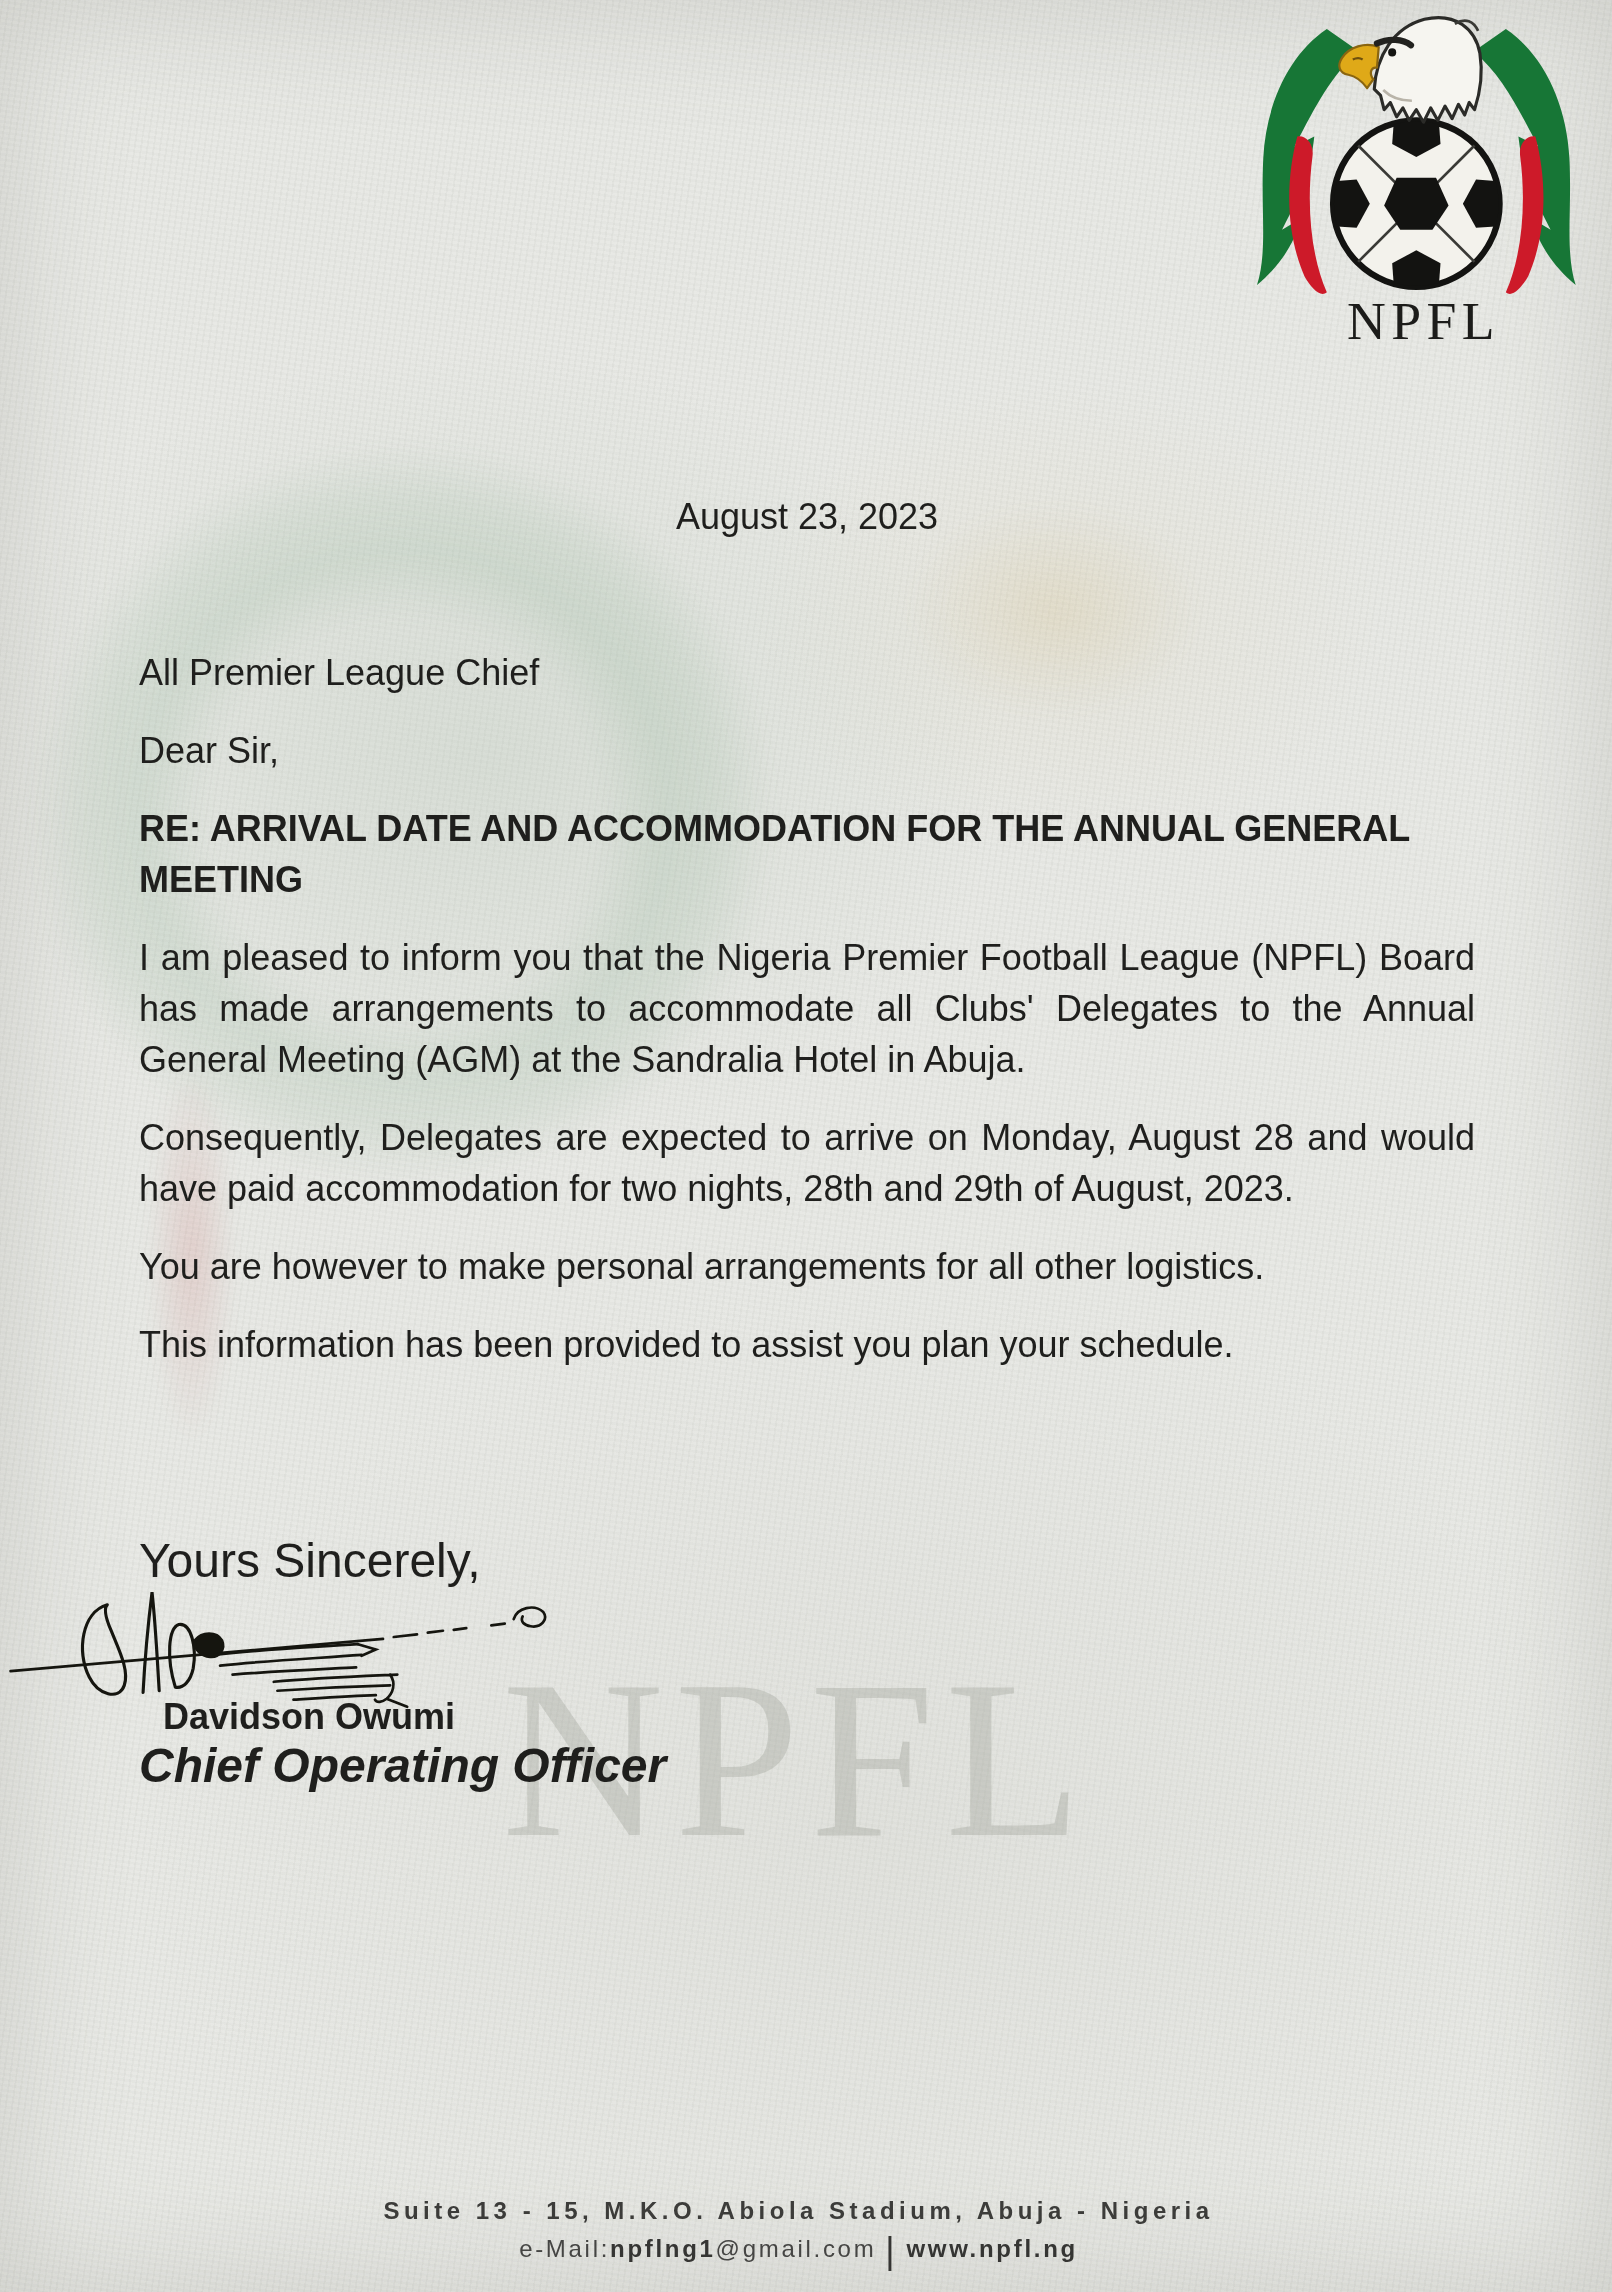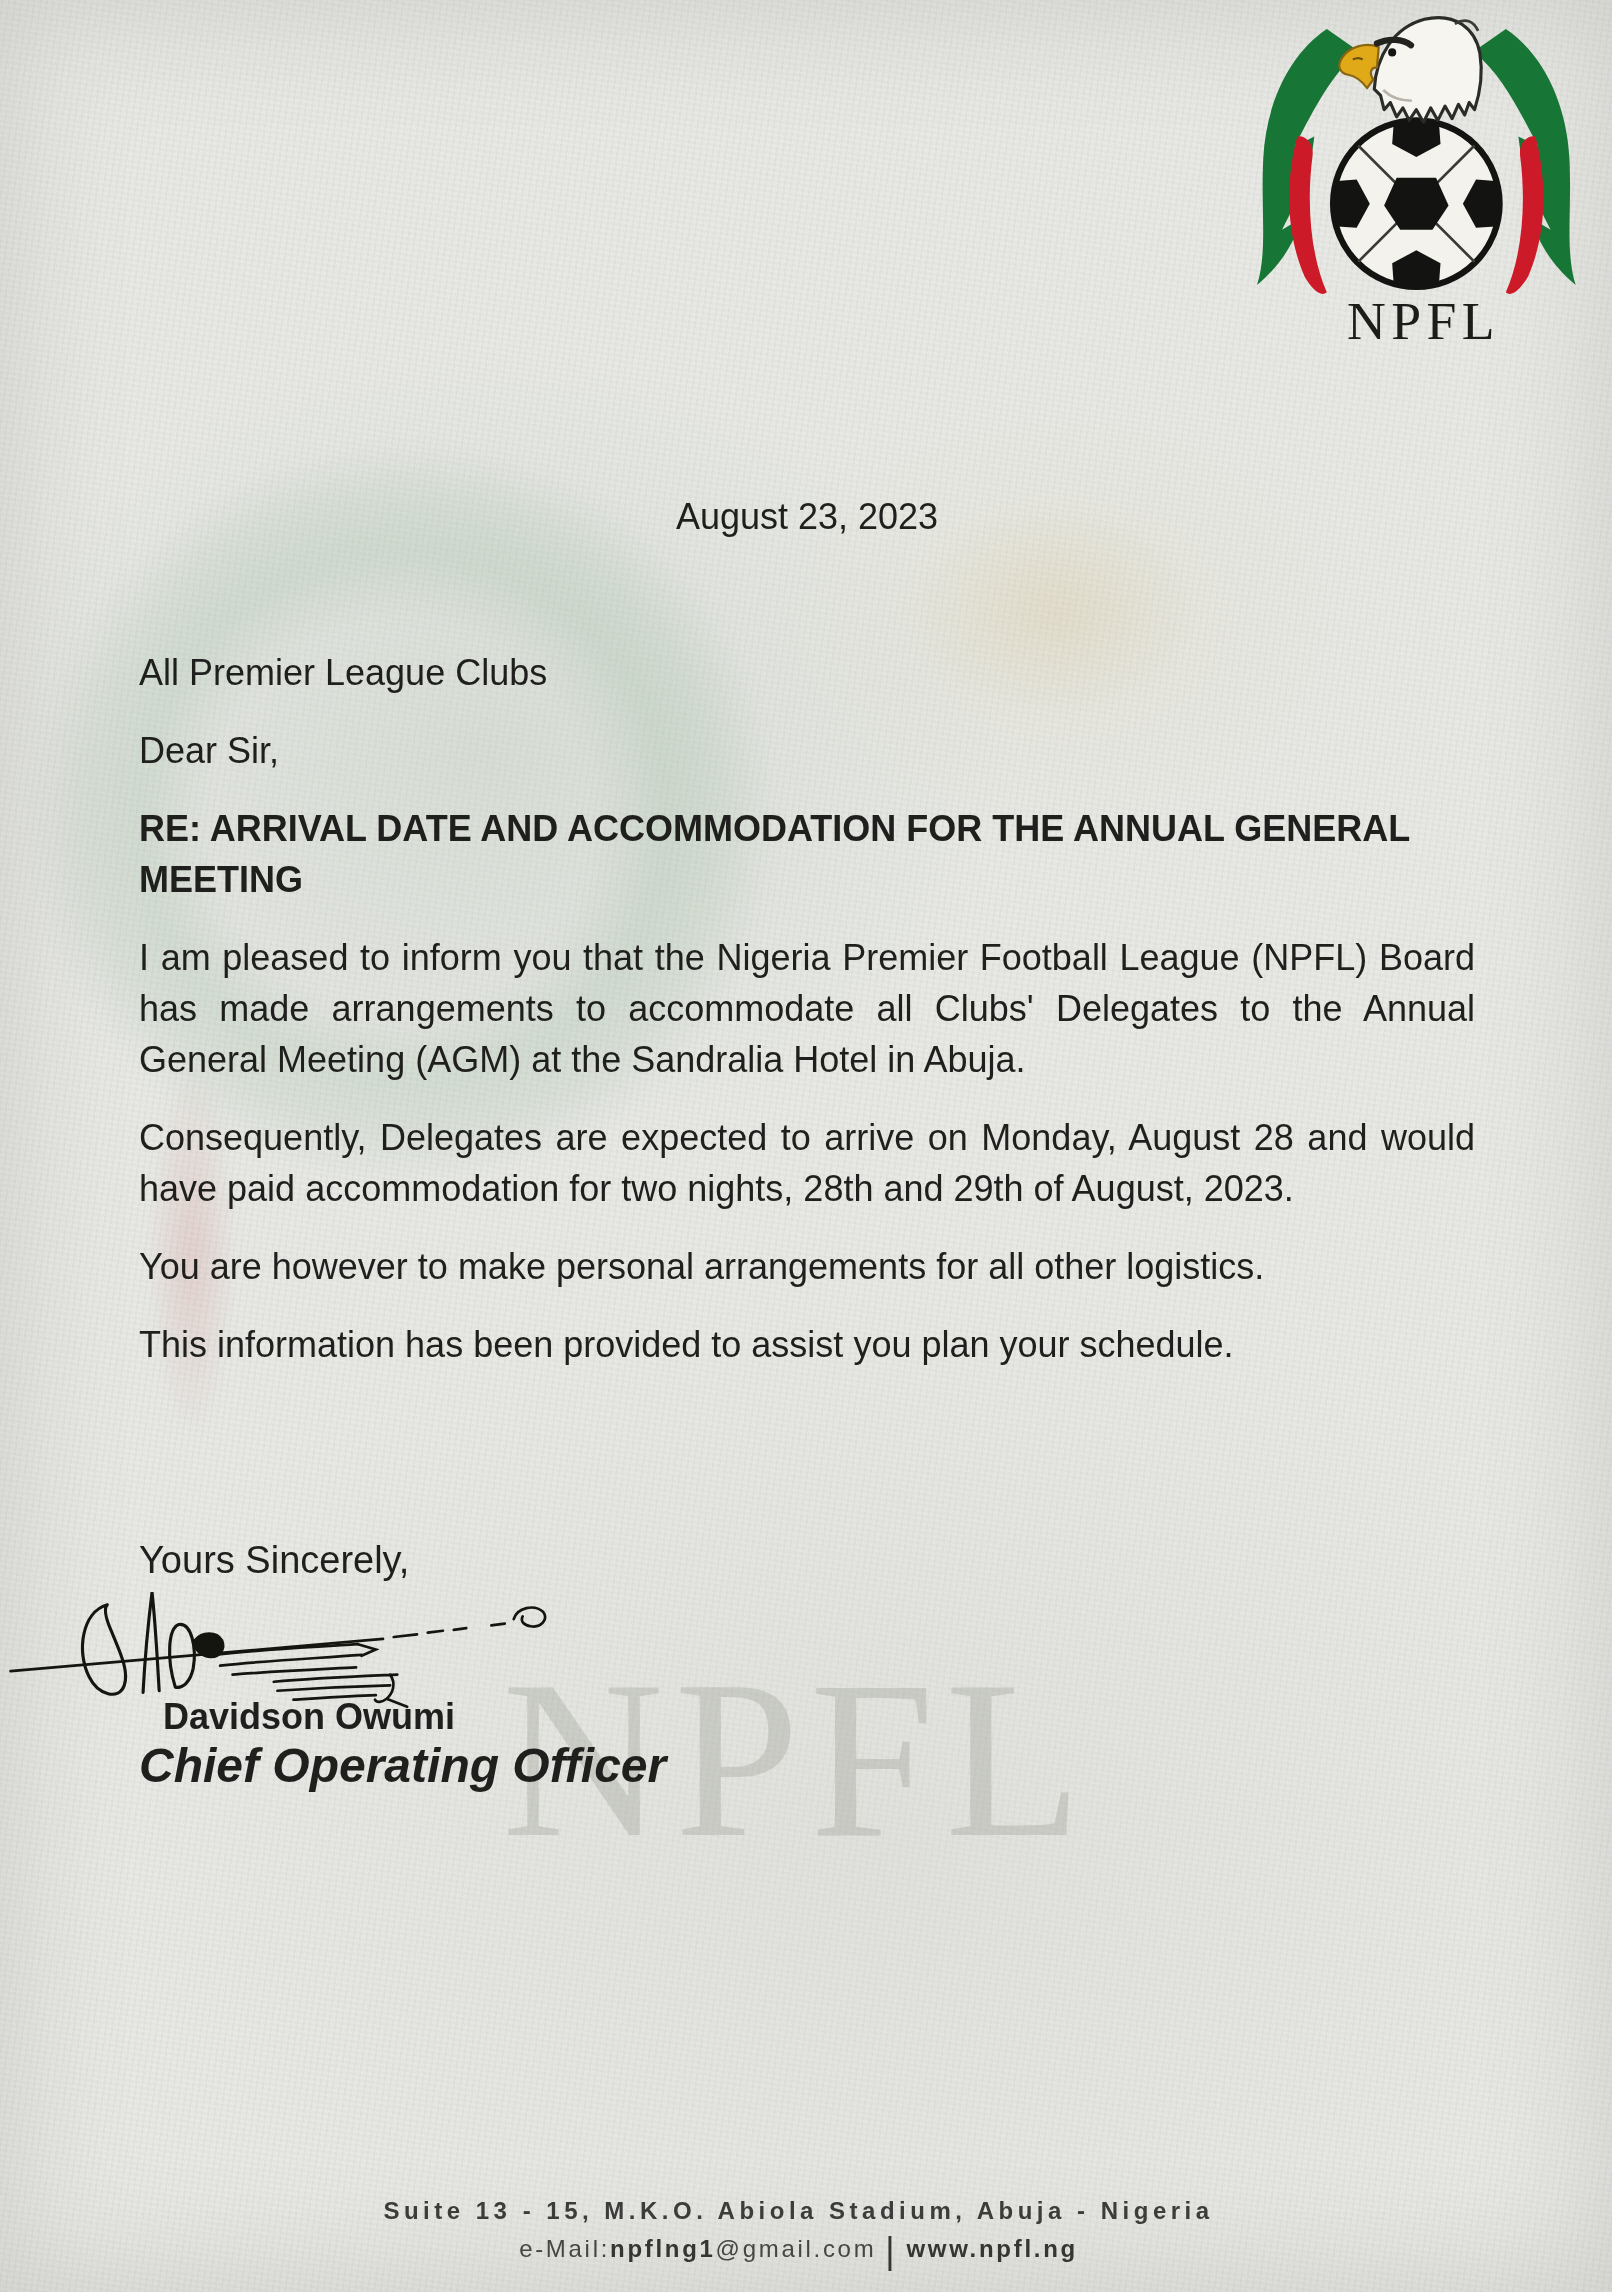--- a/index.html
+++ b/index.html
@@ -40,21 +40,21 @@
   }
 
   .logo { position:absolute; left:1240px; top:3.6px; width:367px; height:351px; }
 
   .content { position:absolute; left:139px; top:491px; width:1336px; }
   .content p { font-size:36px; line-height:51px; margin:0 0 27px 0; }
   p.date-line { margin-bottom:105px;text-align:center; }
   .bold { font-weight:bold; }
   .body-par { text-align:justify; }
 
-  .closing-line { position:absolute; left:139px; top:1535px; font-size:38px; line-height:51px; }
+  .closing-line { position:absolute; left:139px; top:1535px; font-size:48px; line-height:51px; }
   .signature { position:absolute; left:7.2px; top:1585px; width:564px; height:130px; }
   .sig-name  { position:absolute; left:139px; top:1692px; font-size:36px; line-height:49px; font-weight:bold;margin-left:24px; }
   .sig-title { position:absolute; left:139px; top:1741px; font-size:48px; line-height:49px; font-weight:bold; font-style:italic; }
 
   .footer { position:absolute; left:0; right:16px; top:2196px; text-align:center; color:#3c3c3a; }
   .footer-address { font-size:24px; font-weight:bold; letter-spacing:4.5px; line-height:29px; }
   .footer-contact { font-size:24px; letter-spacing:2.7px; line-height:30px; margin-top:9px; color:#454543; }
   .footer-contact .b { font-weight:bold; color:#353533; }
   .footer-contact .sep { display:inline-block; font-size:36px; font-weight:normal; vertical-align:-6.3px; padding:0 9px; color:#353533; }
 </style>
@@ -133,21 +133,21 @@
       <circle cx="170" cy="54" r="4.5" fill="#151513"></circle>
       <path d="M240,22 C252,15 261,19 266,30" fill="none" stroke="#3a3a36" stroke-width="3"></path>
       <path d="M160,96 C168,104 180,108 192,108" fill="none" stroke="#b9b4a9" stroke-width="3"></path>
     </g>
 
     <text x="205" y="374" text-anchor="middle" font-family="Liberation Serif, serif" font-size="60" letter-spacing="6" fill="#1c1c1a">NPFL</text>
   </svg>
 
   <main class="content">
     <p class="date-line">August 23, 2023</p>
-    <p>All Premier League Clubs</p>
+    <p>All Premier League Chief</p>
     <p>Dear Sir,</p>
     <p class="bold">RE: ARRIVAL DATE AND ACCOMMODATION FOR THE ANNUAL GENERAL MEETING</p>
     <p class="body-par">I am pleased to inform you that the Nigeria Premier Football League (NPFL) Board has made arrangements to accommodate all Clubs' Delegates to the Annual General Meeting (AGM) at the Sandralia Hotel in Abuja.</p>
     <p class="body-par">Consequently, Delegates are expected to arrive on Monday, August 28 and would have paid accommodation for two nights, 28th and 29th of August, 2023.</p>
     <p class="body-par">You are however to make personal arrangements for all other logistics.</p>
     <p class="body-par">This information has been provided to assist you plan your schedule.</p>
   </main>
 
   <p class="closing-line">Yours Sincerely,</p>
 

